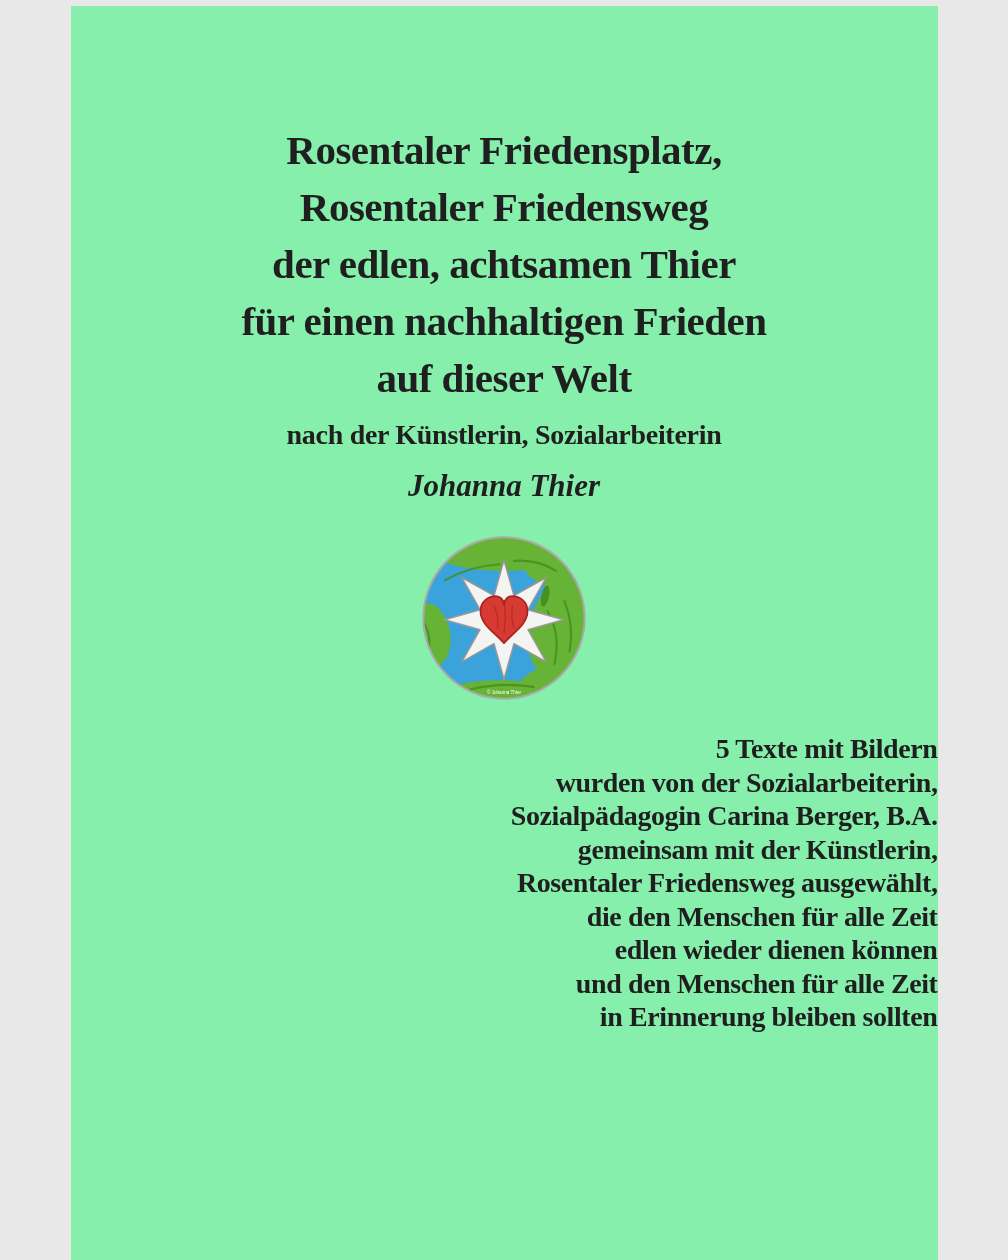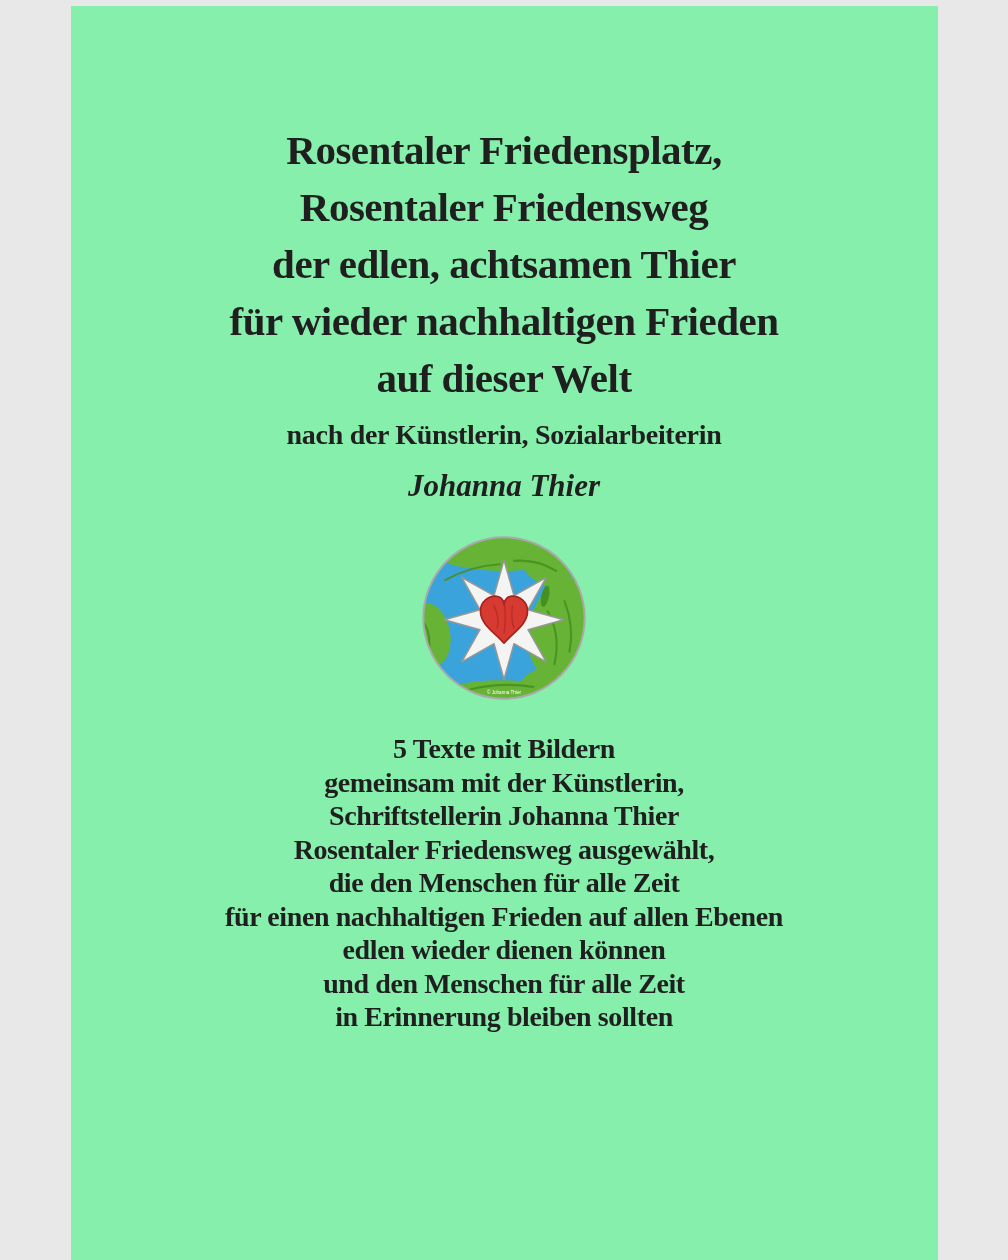--- a/index.html
+++ b/index.html
@@ -43,38 +43,39 @@
     display: block;
   }
   .globe-figure svg { display: block; width: 168px; height: 168px; }
   .body-block { margin-top: 30px; }
   .body-line {
     font-size: 28px;
     font-weight: 700;
     line-height: 33.5px;
     letter-spacing: -0.4px;
     white-space: nowrap;
+    text-align: right;
   }
   .footer-line {
     margin-top: 62px;
     font-size: 30px;
     font-weight: 700;
     line-height: 38px;
   }
 </style>
 </head>
 <body>
 
 <div class="page">
 
   <div class="title-block">
     <div class="title-line">Rosentaler Friedensplatz,</div>
     <div class="title-line">Rosentaler Friedensweg</div>
     <div class="title-line">der edlen, achtsamen Thier</div>
-    <div class="title-line">für wieder nachhaltigen Frieden</div>
+    <div class="title-line">für einen nachhaltigen Frieden</div>
     <div class="title-line">auf dieser Welt</div>
   </div>
 
   <div class="subtitle">nach der Künstlerin, Sozialarbeiterin</div>
 
   <div class="author">Johanna Thier</div>
 
   <figure class="globe-figure" style="margin-left:auto;margin-right:auto;">
     <svg viewBox="0 0 200 200" xmlns="http://www.w3.org/2000/svg">
       <defs>
@@ -117,24 +118,24 @@
       </g>
 
       <circle cx="100" cy="100" r="96" fill="none" stroke-width="2.4" stroke="#a9a9a9"></circle>
 
       <text x="100" y="191" text-anchor="middle" font-size="5.5" fill="#ffffff" font-family="Liberation Sans, sans-serif">© Johanna Thier</text>
     </svg>
   </figure>
 
   <div class="body-block">
     <div class="body-line">5 Texte mit Bildern</div>
+    <div class="body-line">wurden von der Sozialarbeiterin,</div>
+    <div class="body-line">Sozialpädagogin Carina Berger, B.A.</div>
     <div class="body-line">gemeinsam mit der Künstlerin,</div>
-    <div class="body-line">Schriftstellerin Johanna Thier</div>
     <div class="body-line">Rosentaler Friedensweg ausgewählt,</div>
     <div class="body-line">die den Menschen für alle Zeit</div>
-    <div class="body-line">für einen nachhaltigen Frieden auf allen Ebenen</div>
     <div class="body-line">edlen wieder dienen können</div>
     <div class="body-line">und den Menschen für alle Zeit</div>
     <div class="body-line">in Erinnerung bleiben sollten</div>
   </div>
 
 
 </div>
 
 </body></html>

